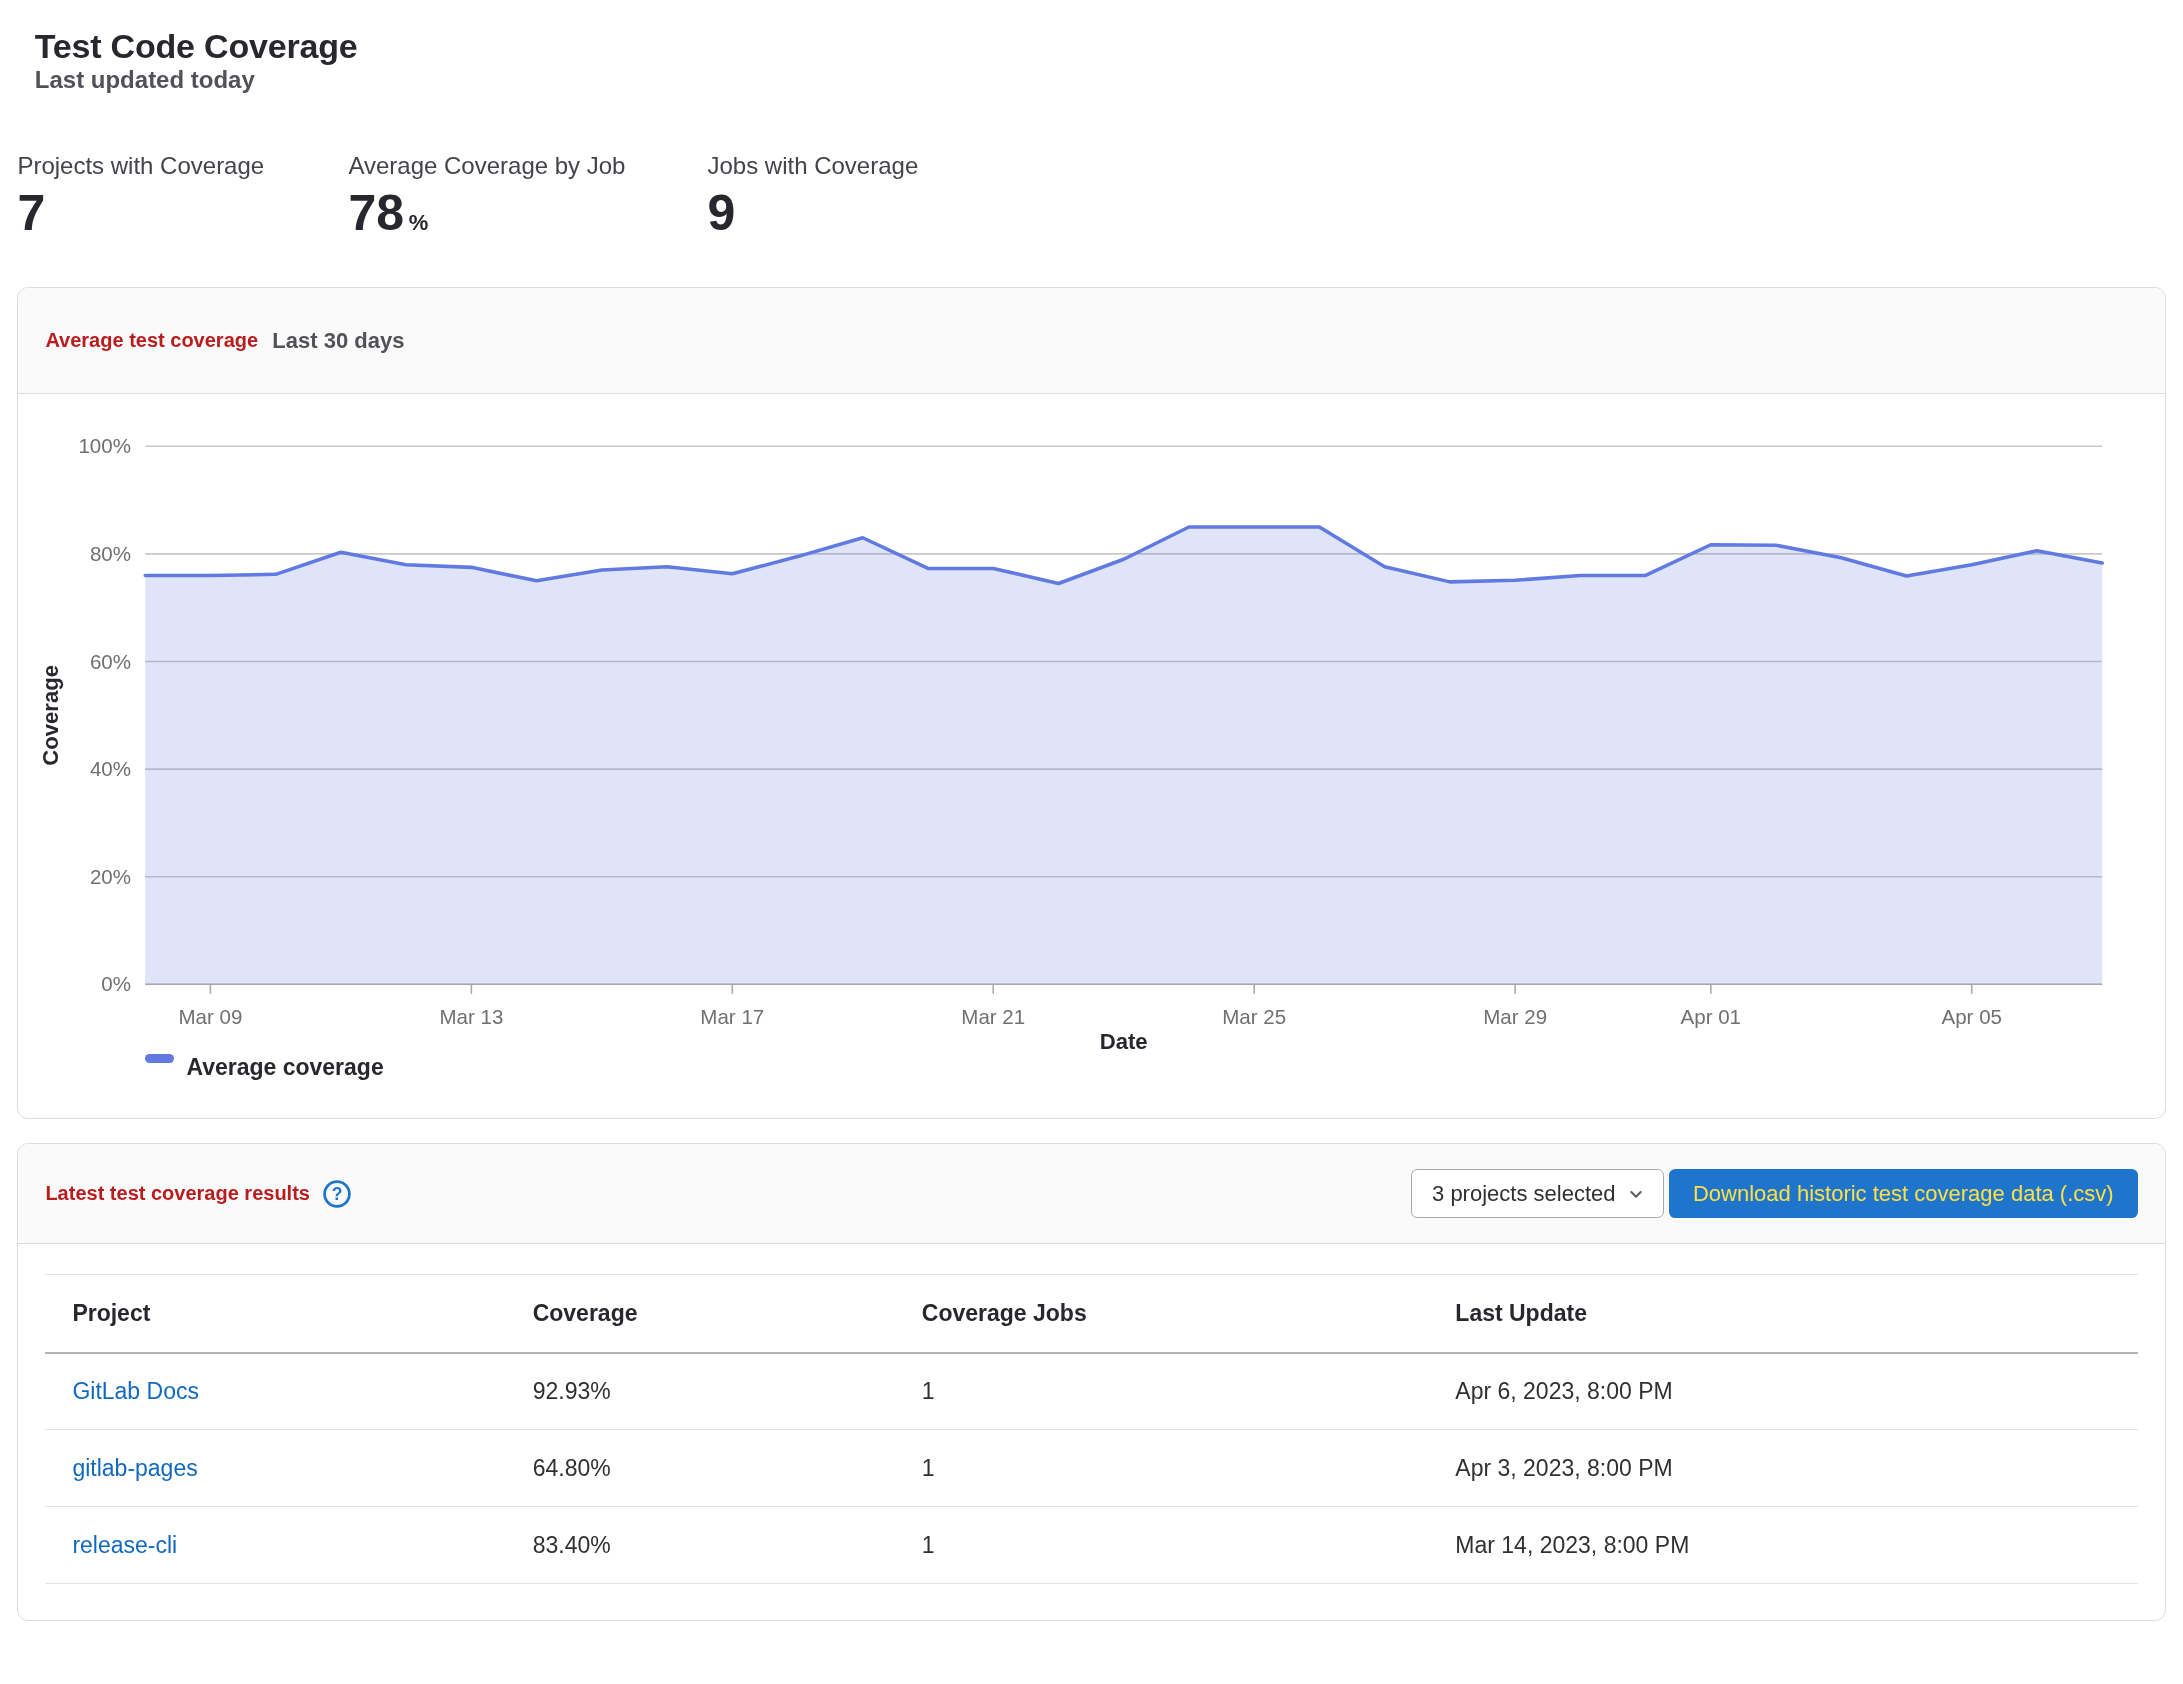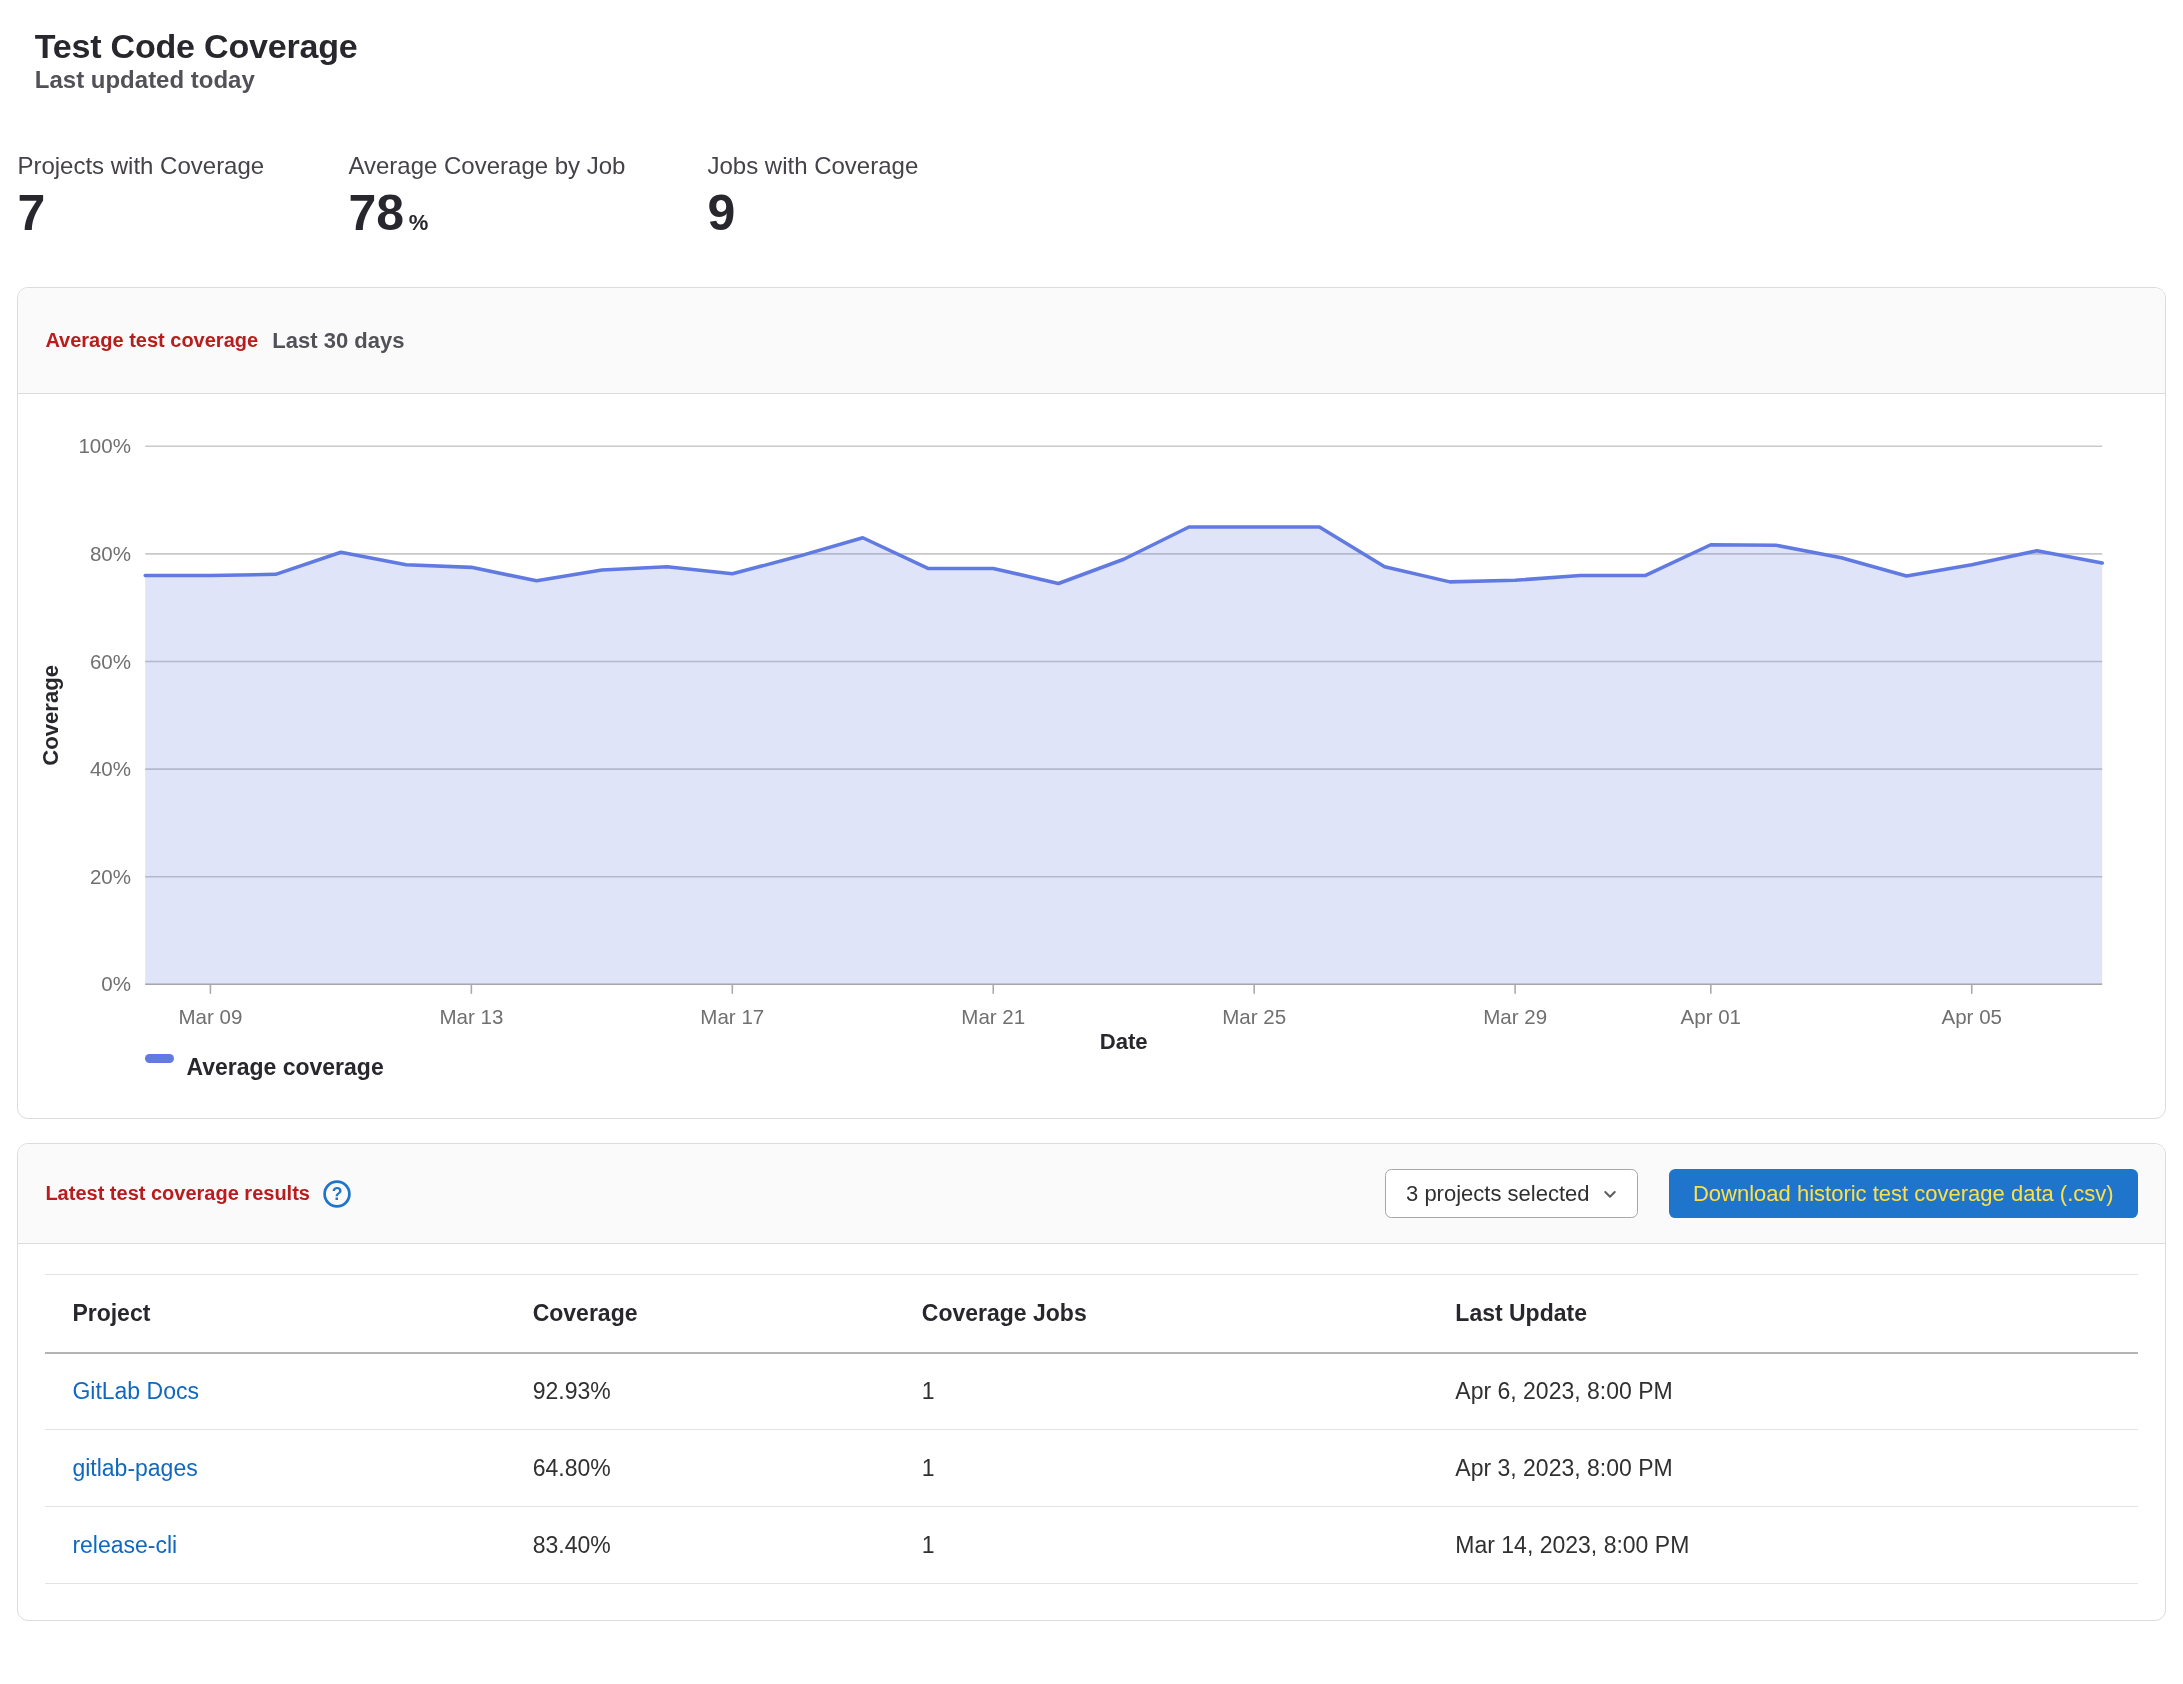--- a/index.html
+++ b/index.html
@@ -36,21 +36,21 @@
   .chart-svg { position: absolute; left: 0; top: 0; }
   .chart-svg text { font-family: "Liberation Sans", sans-serif; }
   .chart-legend {
     position: absolute; left: 127px; top: 660px;
     display: flex; align-items: flex-start; height: 33px;
   }
   .legend-dash { width: 28.4px; height: 8.7px; border-radius: 4.7px; background: #617ae2; margin-right: 12.6px; }
   .legend-label { font-size: 23px; font-weight: 700; color: #28272d; }
   
   .help-icon { margin-left: 11px; display: inline-flex; cursor: pointer; }
-  .header-right { margin-left: auto; display: flex; align-items: center; gap: 31px; }
+  .header-right { margin-left: auto; display: flex; align-items: center; gap: 5px; }
   .dropdown {
     height: 49px; background: #fff; border: 1.6px solid #a7a6ab; border-radius: 6.3px;
     display: flex; align-items: center; padding: 0 16px 0 20.5px;
     font-size: 22px; color: #303030; font-family: inherit; cursor: pointer;
   }
   .dropdown .chev { margin-left: 9.5px; display: inline-flex; }
   .btn-primary {
     height: 49px; background: #1f75cb; border: none; border-radius: 6.3px;
     color: #fde047; font-size: 22px; padding: 0 24px; font-family: inherit; cursor: pointer;
   }

